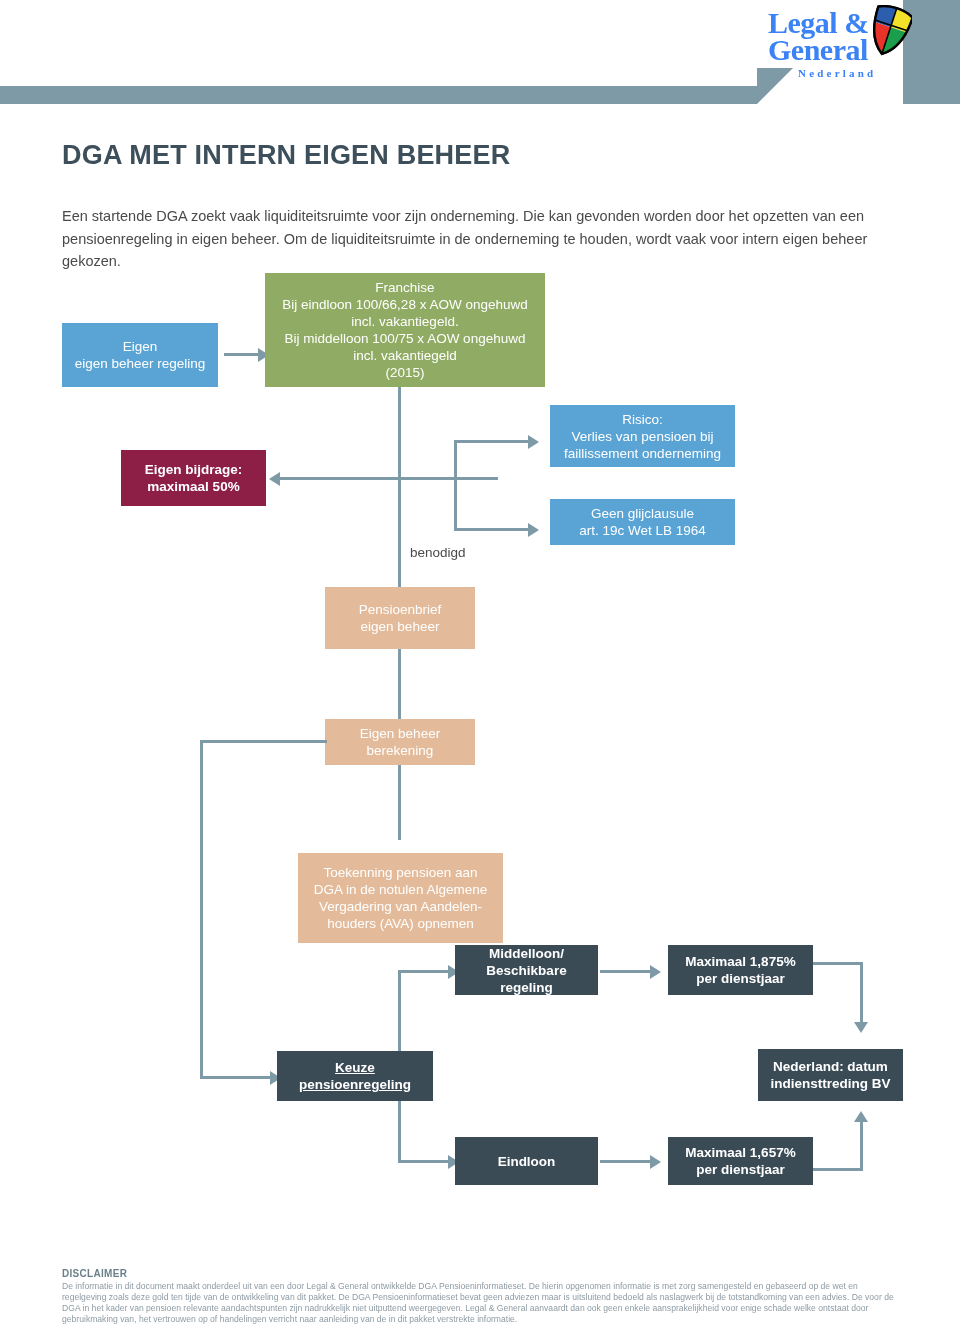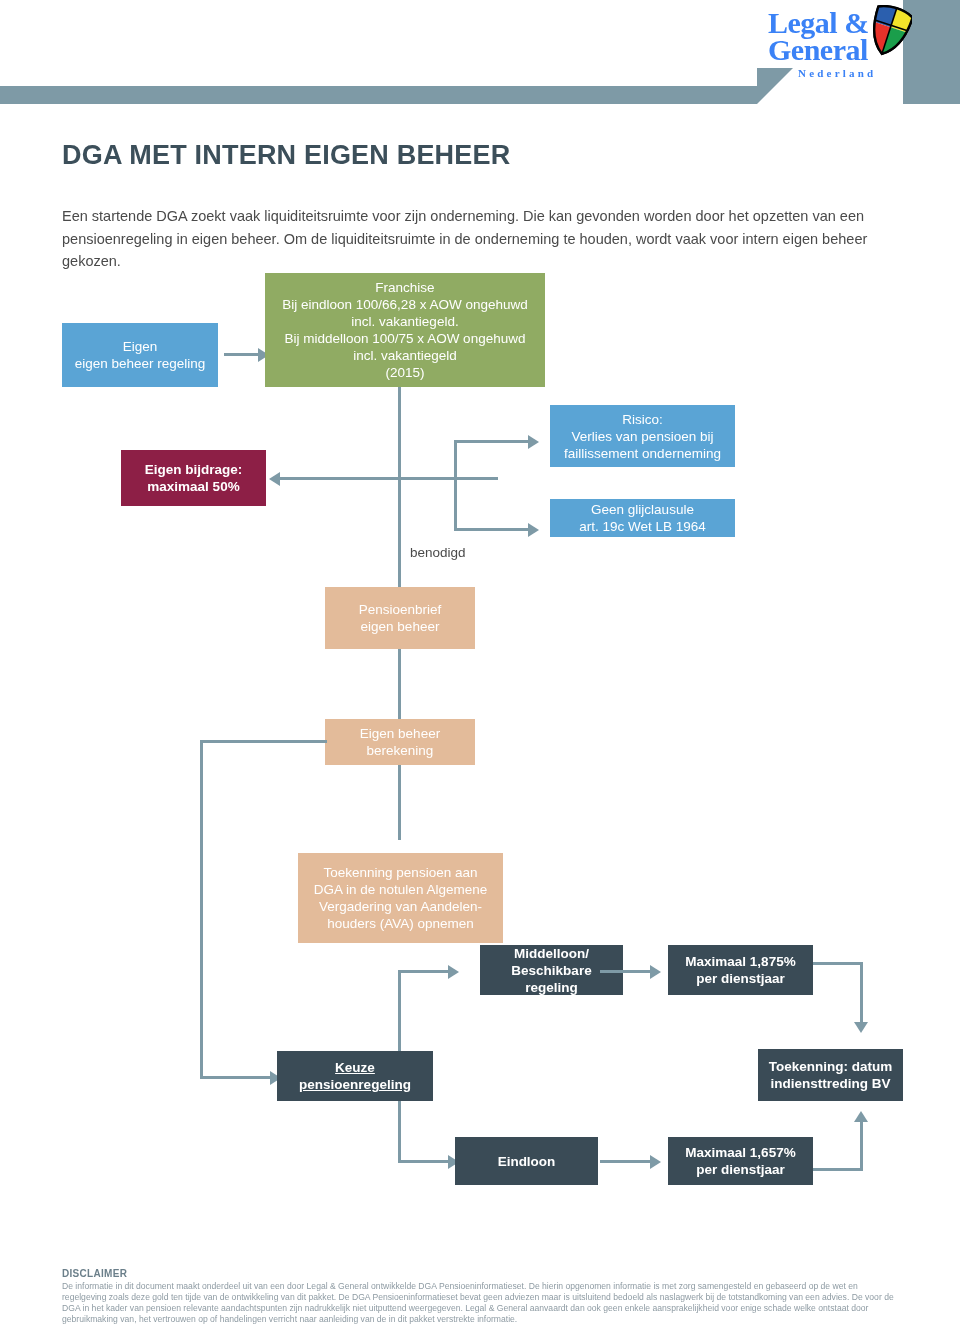--- a/index.html
+++ b/index.html
@@ -148,21 +148,21 @@
 <div class="ln v" style="left:454px;top:440px;height:91px;"></div>
 <div class="ln h" style="left:454px;top:440px;width:76px;"></div>
 <div class="arw r" style="left:528px;top:435px;"></div>
 <div class="ln h" style="left:454px;top:528px;width:76px;"></div>
 <div class="arw r" style="left:528px;top:523px;"></div>
 
 <div class="box blue" style="left:550px;top:405px;width:185px;height:62px;white-space:pre-line;">Risico:
 Verlies van pensioen bij
 faillissement onderneming</div>
 
-<div class="box blue" style="left:550px;top:499px;width:185px;height:38px;white-space:pre-line;">Geen glijclausule
+<div class="box blue" style="left:550px;top:499px;width:185px;height:46px;white-space:pre-line;">Geen glijclausule
 art. 19c Wet LB 1964</div>
 
 <div class="lbl" style="left:410px;top:545px;">benodigd</div>
 
 <div class="box tan" style="left:325px;top:587px;width:150px;height:62px;white-space:pre-line;">Pensioenbrief
 eigen beheer</div>
 
 <div class="ln v" style="left:398px;top:649px;height:70px;"></div>
 
 <div class="box tan" style="left:325px;top:719px;width:150px;height:46px;white-space:pre-line;">Eigen beheer
@@ -182,37 +182,37 @@
 
 <div class="ln v" style="left:398px;top:970px;height:108px;"></div>
 <div class="ln h" style="left:398px;top:970px;width:52px;"></div>
 <div class="arw r" style="left:448px;top:965px;"></div>
 
 <div class="ln v" style="left:398px;top:1076px;height:86px;"></div>
 <div class="ln h" style="left:398px;top:1076px;width:24px;"></div>
 <div class="ln h" style="left:398px;top:1160px;width:52px;"></div>
 <div class="arw r" style="left:448px;top:1155px;"></div>
 
-<div class="box dark" style="left:455px;top:945px;width:143px;height:50px;white-space:pre-line;margin-left:25px;">Middelloon/
+<div class="box dark" style="left:455px;top:945px;width:143px;height:50px;white-space:pre-line;">Middelloon/
 Beschikbare regeling</div>
 
 <div class="ln h" style="left:600px;top:970px;width:52px;"></div>
 <div class="arw r" style="left:650px;top:965px;"></div>
 
 <div class="box dark" style="left:668px;top:945px;width:145px;height:50px;white-space:pre-line;">Maximaal 1,875%
 per dienstjaar</div>
 
 <div class="ln h" style="left:813px;top:962px;width:50px;"></div>
 <div class="ln v" style="left:860px;top:962px;height:62px;"></div>
 <div class="arw d" style="left:854px;top:1022px;"></div>
 
 <div class="box dark" style="left:277px;top:1051px;width:156px;height:50px;white-space:pre-line;text-decoration:underline;">Keuze
 pensioenregeling</div>
 
-<div class="box dark" style="left:758px;top:1049px;width:145px;height:52px;white-space:pre-line;">Toekenning: datum
+<div class="box dark" style="left:758px;top:1049px;width:145px;height:52px;white-space:pre-line;">Nederland: datum
 indiensttreding BV</div>
 
 <div class="box dark" style="left:455px;top:1137px;width:143px;height:48px;white-space:pre-line;">Eindloon</div>
 
 <div class="ln h" style="left:600px;top:1160px;width:52px;"></div>
 <div class="arw r" style="left:650px;top:1155px;"></div>
 
 <div class="box dark" style="left:668px;top:1137px;width:145px;height:48px;white-space:pre-line;">Maximaal 1,657%
 per dienstjaar</div>
 

